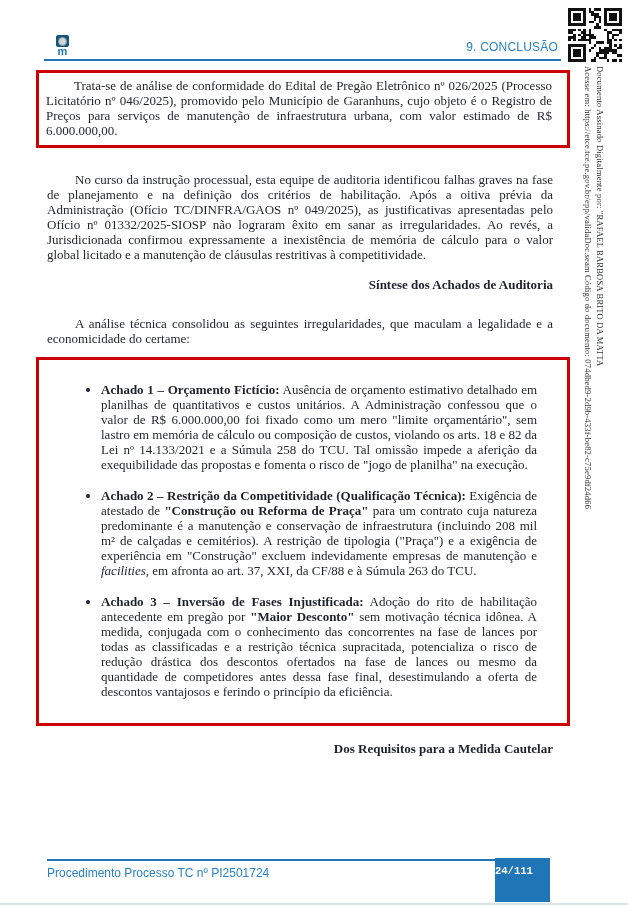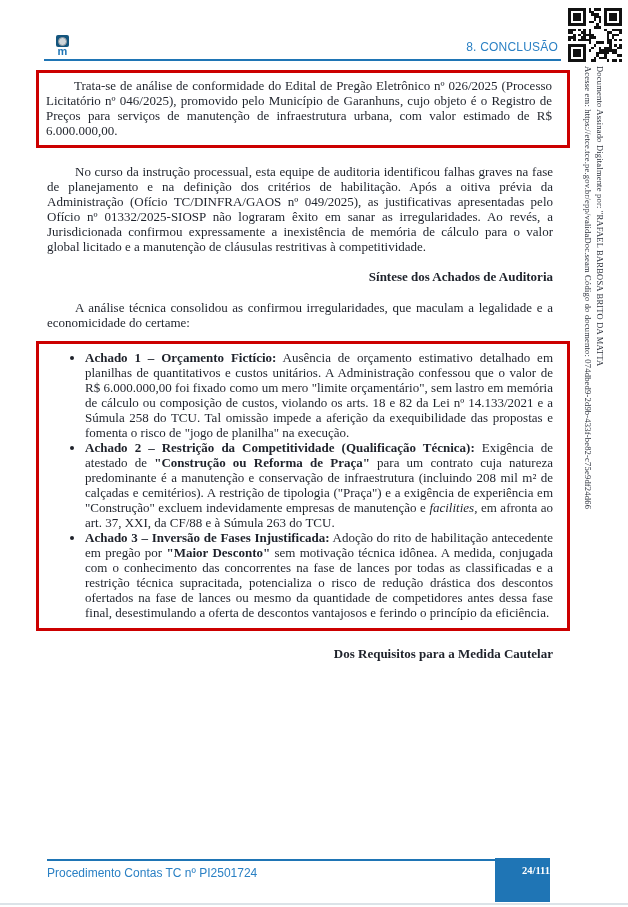--- a/index.html
+++ b/index.html
@@ -41,59 +41,59 @@
   .sig-strip{
     position:absolute;left:576px;top:66px;height:810px;width:30px;
     writing-mode:vertical-rl;
     font-size:8.5px;line-height:12px;letter-spacing:.2px;
     color:#2a2f3a;white-space:nowrap;
   }
 
   
   .content{position:absolute;left:47px;top:70px;width:506px;
     font-size:13px;line-height:15px;text-align:justify;}
-  .content p{text-indent:28px;margin-top:16px;}
+  .content p{text-indent:28px;margin-top:24px;}
   .content p:first-child{margin-top:0;}
   h3.doc-heading{font-size:13px;font-weight:bold;margin:15px 0 4px 21px;text-align:right;}
   .redbox{
     border:3px solid var(--red);
     width:534px;margin-left:-11px;
   }
   .redbox.intro{padding:5px 15px 7px 7px;margin-bottom:2px;}
   .redbox.intro p{margin-top:0;}
   .redbox.findings{padding:6px 14px 8px 9px;margin-top:11px;margin-bottom:2px;}
   .findings ul{list-style:disc;padding-left:37px;}
-  .findings li{margin:0;padding:0;}
+  .findings li{margin:16px;padding:0;}
   .b{font-weight:bold;}
   .i{font-style:italic;}
 
   
   .footer-rule{position:absolute;left:47px;top:859px;width:448px;height:2px;background:var(--accent);}
   .footer-label{
     position:absolute;left:47px;top:866px;
     font-family:"Liberation Sans",sans-serif;font-size:12px;color:#2a80c4;
   }
   .page-badge{
     position:absolute;left:495px;top:858px;width:55px;height:44px;
     background:var(--accent);color:#fff;
-    font-family:Liberation Serif, serif;font-weight:bold;font-size:10.5px;
-    text-align:right;padding-top:7px;
+    font-family:Liberation Mono, monospace;font-weight:bold;font-size:10.5px;
+    text-align:left;padding-top:7px;
   }
   .bottom-edge{position:absolute;left:0;top:903px;width:628px;height:2px;background:#dce3e8;}
 </style>
 </head>
 <body>
 
 <div class="page">
 
   <div class="logo">
     <div class="logo-top"></div>
     <div class="logo-m">m</div>
   </div>
-  <div class="section-label">8. CONCLUSÃO</div>
+  <div class="section-label">9. CONCLUSÃO</div>
   <div class="header-rule"></div>
 
   <div class="qr">
     <svg viewBox="0 0 21 21" shape-rendering="crispEdges">
         <rect x="0" y="0" width="7" height="1" fill="#111"></rect>
         <rect x="0" y="6" width="7" height="1" fill="#111"></rect>
         <rect x="0" y="0" width="1" height="7" fill="#111"></rect>
         <rect x="6" y="0" width="1" height="7" fill="#111"></rect>
         <rect x="2" y="2" width="3" height="3" fill="#111"></rect>
         <rect x="14" y="0" width="7" height="1" fill="#111"></rect>
@@ -234,33 +234,33 @@
   <div class="content">
 
     <div class="redbox intro">
       <p><span>Trata-se de análise de conformidade do Edital de Pregão Eletrônico nº 026/2025 (Processo Licitatório nº 046/2025), promovido pelo Município de Garanhuns, cujo objeto é o Registro de Preços para serviços de manutenção de infraestrutura urbana, com valor estimado de R$ 6.000.000,00.</span></p>
     </div>
 
     <p><span>No curso da instrução processual, esta equipe de auditoria identificou falhas graves na fase de planejamento e na definição dos critérios de habilitação. Após a oitiva prévia da Administração (Ofício TC/DINFRA/GAOS nº 049/2025), as justificativas apresentadas pelo Ofício nº 01332/2025-SIOSP não lograram êxito em sanar as irregularidades. Ao revés, a Jurisdicionada confirmou expressamente a inexistência de memória de cálculo para o valor global licitado e a manutenção de cláusulas restritivas à competitividade.</span></p>
 
     <h3 class="doc-heading">Síntese dos Achados de Auditoria</h3>
 
-    <p><span>A análise técnica consolidou as confirmou irregularidades, que maculam a legalidade e a economicidade do certame:</span></p>
+    <p><span>A análise técnica consolidou as seguintes irregularidades, que maculam a legalidade e a economicidade do certame:</span></p>
 
     <div class="redbox findings">
       <ul>
         <li><span class="b">Achado 1 – Orçamento Fictício:</span><span> Ausência de orçamento estimativo detalhado em planilhas de quantitativos e custos unitários. A Administração confessou que o valor de R$ 6.000.000,00 foi fixado como um mero "limite orçamentário", sem lastro em memória de cálculo ou composição de custos, violando os arts. 18 e 82 da Lei nº 14.133/2021 e a Súmula 258 do TCU. Tal omissão impede a aferição da exequibilidade das propostas e fomenta o risco de "jogo de planilha" na execução.</span></li>
         <li><span class="b">Achado 2 – Restrição da Competitividade (Qualificação Técnica):</span><span> Exigência de atestado de </span><span class="b">"Construção ou Reforma de Praça"</span><span> para um contrato cuja natureza predominante é a manutenção e conservação de infraestrutura (incluindo 208 mil m² de calçadas e cemitérios). A restrição de tipologia ("Praça") e a exigência de experiência em "Construção" excluem indevidamente empresas de manutenção e </span><span class="i">facilities</span><span>, em afronta ao art. 37, XXI, da CF/88 e à Súmula 263 do TCU.</span></li>
         <li><span class="b">Achado 3 – Inversão de Fases Injustificada:</span><span> Adoção do rito de habilitação antecedente em pregão por </span><span class="b">"Maior Desconto"</span><span> sem motivação técnica idônea. A medida, conjugada com o conhecimento das concorrentes na fase de lances por todas as classificadas e a restrição técnica supracitada, potencializa o risco de redução drástica dos descontos ofertados na fase de lances ou mesmo da quantidade de competidores antes dessa fase final, desestimulando a oferta de descontos vantajosos e ferindo o princípio da eficiência.</span></li>
       </ul>
     </div>
 
     <h3 class="doc-heading">Dos Requisitos para a Medida Cautelar</h3>
 
 
   </div>
 
   <div class="footer-rule"></div>
-  <div class="footer-label">Procedimento Contas TC nº PI2501724</div>
+  <div class="footer-label">Procedimento Processo TC nº PI2501724</div>
   <div class="page-badge">24/111</div>
   <div class="bottom-edge"></div>
 
 </div>
 
 </body></html>

